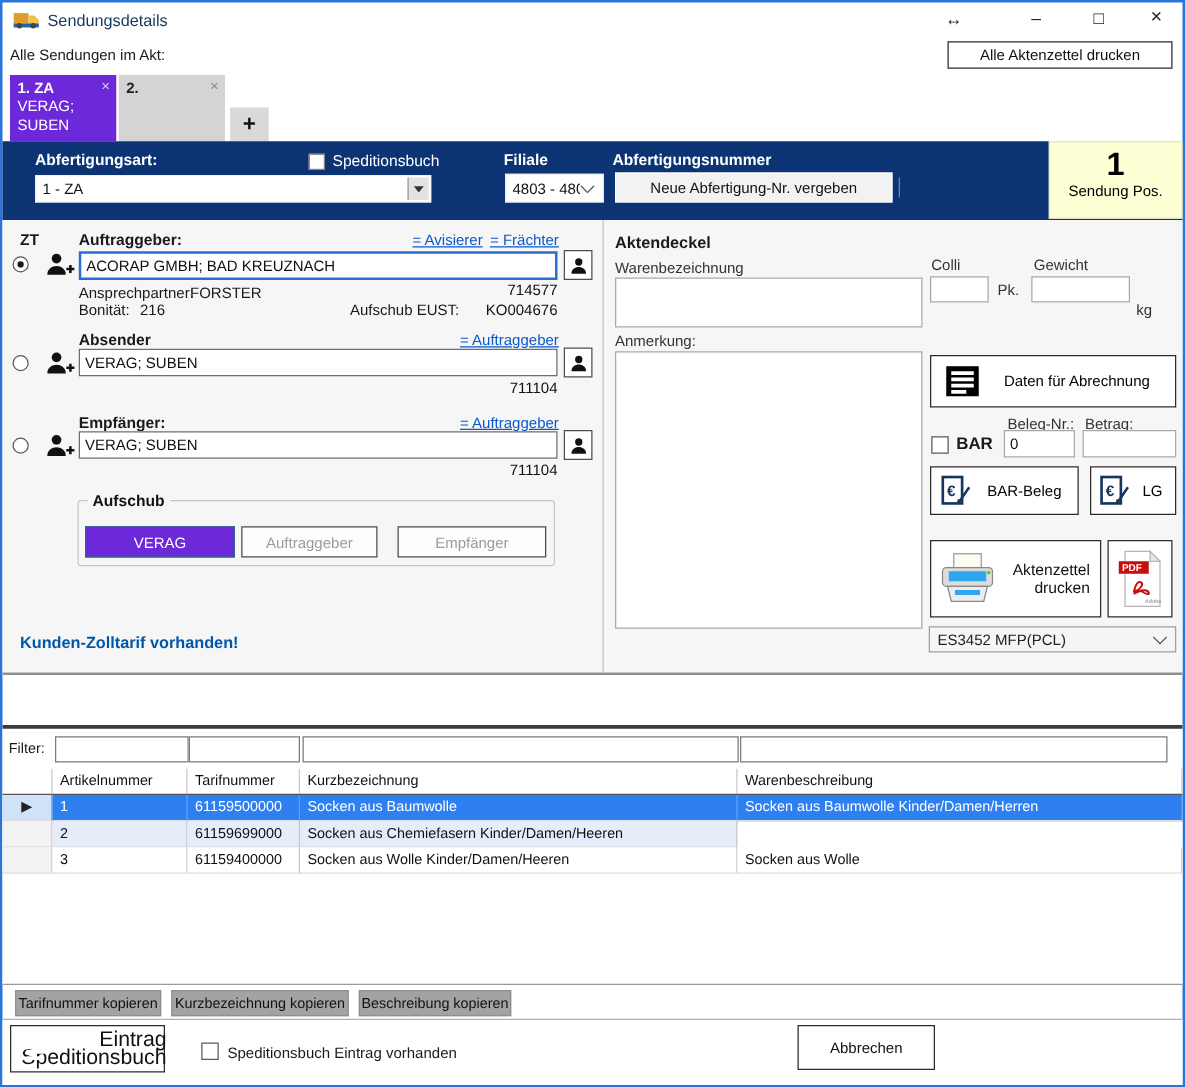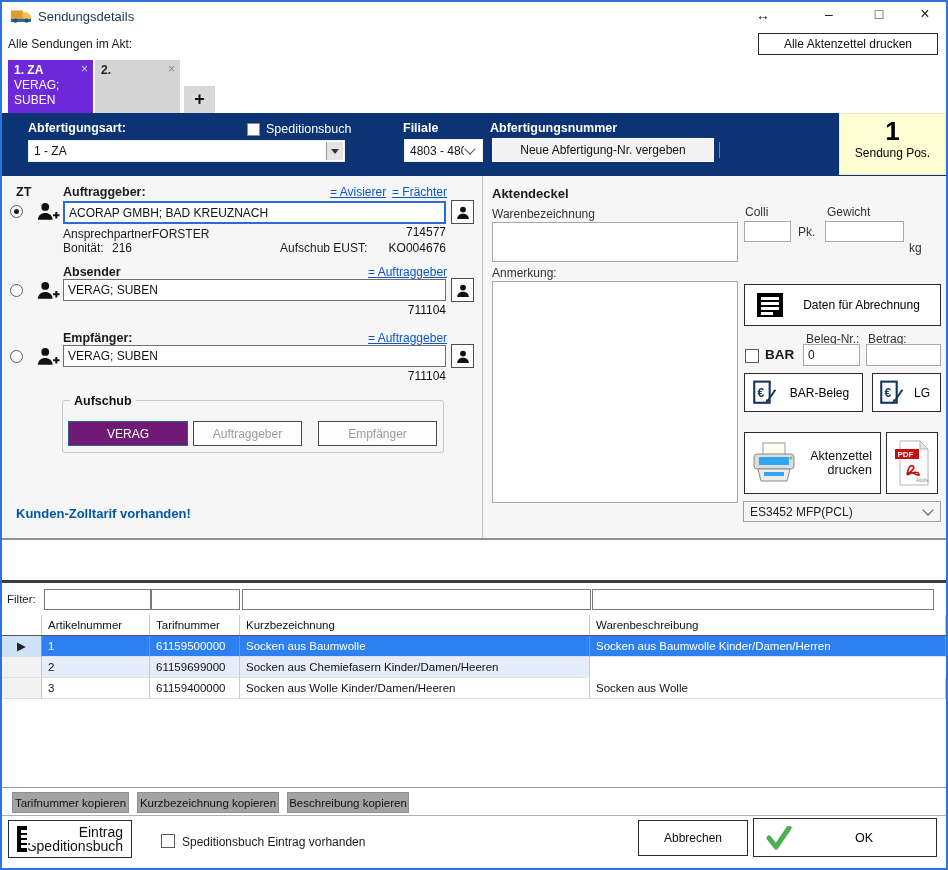--- a/index.html
+++ b/index.html
@@ -54,21 +54,21 @@
   .field { position:absolute; background:#fff; border:1px solid #6e6e6e; font-size:12px; color:#111; padding:0 4px; }
   .field-focus { border:2px solid #2b6cd4; }
   .radio { position:absolute; width:13px; height:13px; border:1px solid #5a5a5a; border-radius:50%; background:#fff; }
   .radio.sel::after { content:""; position:absolute; left:3px; top:3px; width:5px; height:5px; border-radius:50%; background:#1a1a1a; }
   .num { font-size:12px; color:#111; text-align:right; }
   .personbtn { position:absolute; width:23px; height:24px; background:#fff; border:1px solid #4d4d4d;
                display:flex; align-items:center; justify-content:center; }
   .groupbox { position:absolute; border:1px solid #c6c6c6; border-radius:3px; }
   .legend { position:absolute; background:#f6f6f6; padding:0 4px; font-size:12.5px; font-weight:bold; color:#111; }
   .aufbtn { position:absolute; height:25px; font-size:12px; display:flex; align-items:center; justify-content:center; }
-  .aufbtn-sel { background:#701a75; color:#fff; border:1px solid #2f5f8f; }
+  .aufbtn-sel { background:#6d28d9; color:#fff; border:1px solid #2f5f8f; }
   .aufbtn-idle { background:#fdfdfd; color:#9b9b9b; border:1px solid #4a4a4a; }
   .note { font-size:13px; font-weight:bold; color:#0057a8; }
   .glabel { font-size:12px; color:#333; }
   textarea.field { resize:none; }
 
   
   .thickbtn { border:1.5px solid #2b2b2b; background:#fff; position:absolute; display:flex; align-items:center; }
   .doc-icon { display:inline-block; width:26px; height:24px; background:#000; position:relative; }
   .doc-icon i { position:absolute; left:4px; height:3px; background:#fff; }
   .pdfbtn { border:1.5px solid #2b2b2b; background:#fff; position:absolute; display:flex; align-items:center; justify-content:center; }
@@ -88,21 +88,21 @@
   .trow div { font-size:11.5px; padding-left:6px; line-height:20px; border-right:1px solid #c9c9c9;
               border-bottom:1px solid #e0e0e0; overflow:hidden; white-space:nowrap; }
   .row-sel div { background:#2e80f0; color:#fff; border-right-color:#5a9cf4; }
   .row-sel .indic { background:#cfe2f8; color:#222; }
   .row-alt div { background:#e4edf9; color:#111; }
   .row-plain div { background:#fff; color:#111; }
   .indic { text-align:center; padding-left:0 !important; font-size:9px; }
 
   
   .bottombar { left:2px; top:815px; width:944px; height:53px; background:#fff; border-top:1px solid #b0b0b0; }
-  .twoline { font-size:14px; text-align:right; line-height:14px; color:#111; }
+  .twoline { font-size:17px; text-align:right; line-height:14px; color:#111; }
   svg { display:block; }
 </style>
 </head>
 <body>
 
 <div class="window">
 
   <div class="abs" style="left:10px; top:7px;">
     <svg width="22" height="18" viewBox="0 0 24 18">
       <rect x="1" y="3" width="13" height="9" fill="#e09c2f"></rect>
@@ -367,22 +367,14 @@
         <i style="top:19px; width:11px;"></i>
     </span>
     <span class="twoline" style="flex:1; padding-right:8px;">
       <div>Eintrag</div>
       <div>Speditionsbuch</div>
     </span>
   </button>
   <div class="cb" style="position:absolute; left:161px; top:834px; width:14px; height:14px; border-color:#5a5a5a;"></div>
   <div class="abs lbl" style="left:182px; top:835px;">Speditionsbuch Eintrag vorhanden</div>
   <button class="abs btn" style="left:638px; top:820px; width:110px; height:36px; border-width:1.5px;">Abbrechen</button>
-  <button class="thickbtn" style="left:753px; top:818px; width:184px; height:39px;">
-    <span style="margin-left:12px;">
-      <svg width="26" height="24" viewBox="0 0 26 24">
-          <path d="M3 12 l7 9 L23 2" fill="none" stroke="#4caf50" stroke-width="5" stroke-linecap="round" stroke-linejoin="round"></path>
-        </svg>
-    </span>
-    <span style="flex:1; text-align:center; font-size:12.5px;">OK</span>
-  </button>
 
 </div>
 
 </body></html>

